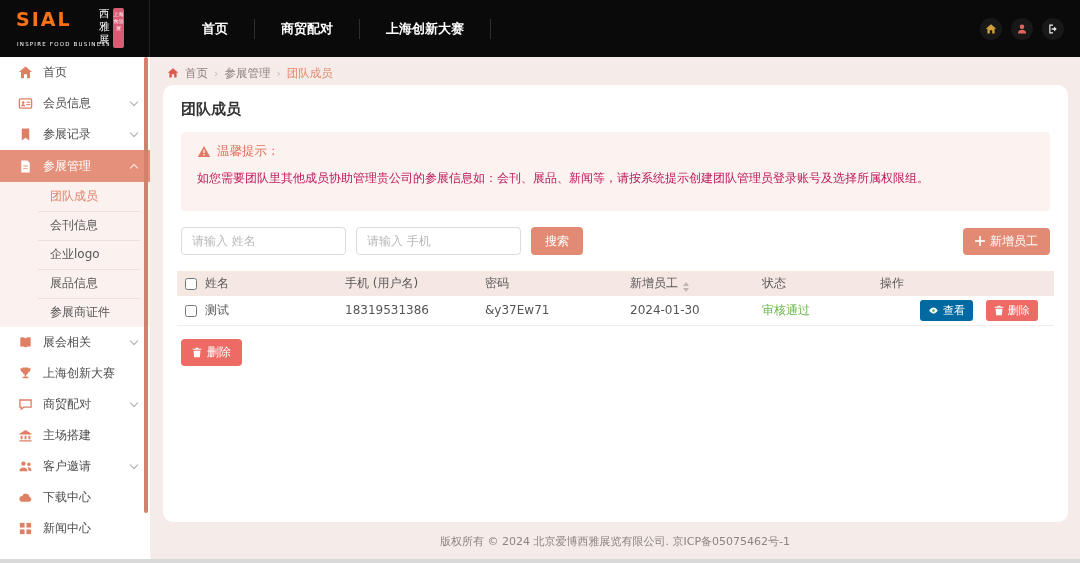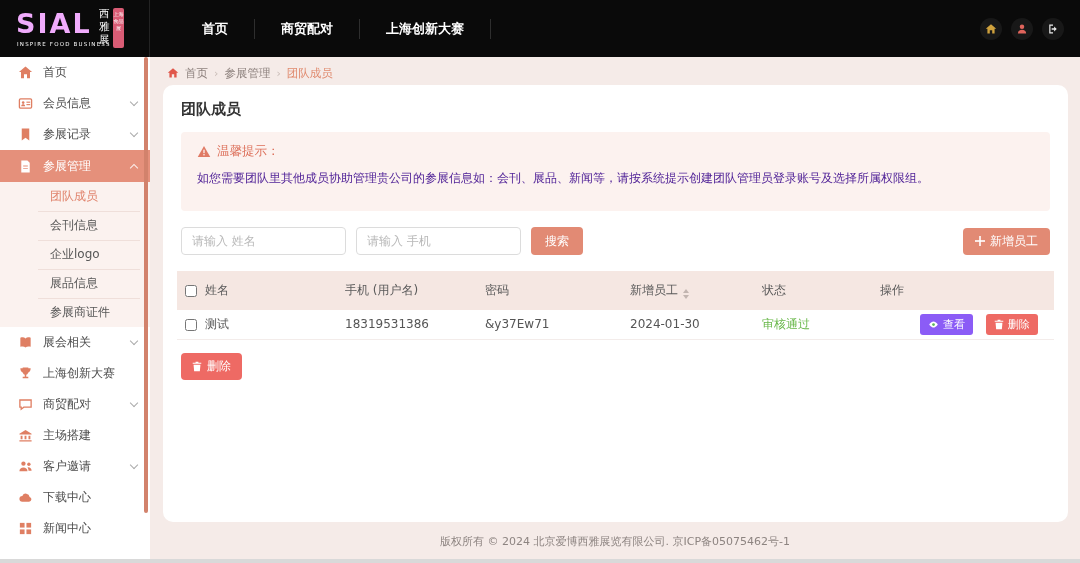--- a/index.html
+++ b/index.html
@@ -2,21 +2,21 @@
 <html><head>
 <meta charset="utf-8">
 <style>
   * { margin:0; padding:0; box-sizing:border-box; }
   html,body { width:1080px; height:563px; overflow:hidden; }
   body { font-family:"DejaVu Sans","Liberation Sans",sans-serif; position:relative; background:#f5ebe8; }
 
   
   .topbar { position:absolute; top:0; left:0; right:0; height:57px; background:#0a0a0a; display:flex; align-items:stretch; z-index:20; }
   .logo { width:150px; position:relative; border-right:1px solid #232323; flex:none; cursor:pointer; }
-  .brand { position:absolute; left:16px; top:8px; font-size:27px; font-weight:700; color:#f0abfc; letter-spacing:2px; }
+  .brand { position:absolute; left:16px; top:8px; font-size:19px; font-weight:700; color:#f97316; letter-spacing:2px; }
   .tagline { position:absolute; left:17px; top:41px; font-size:5.5px; color:#fff; letter-spacing:1.2px; white-space:nowrap; }
   .cn-vert { position:absolute; left:99px; top:7px; width:12px; font-size:10.5px; line-height:13px; color:#fff; word-break:break-all; }
   .logo-badge { position:absolute; left:113px; top:8px; width:11px; height:40px; background:#d95c75; border-radius:2px; color:#fff; font-size:5px; line-height:7px; text-align:center; padding-top:3px; word-break:break-all; overflow:hidden; }
   .nav { display:flex; align-items:center; margin-left:26px; }
   .nav-item { color:#fff; font-size:13px; font-weight:700; padding:0 26px; height:20px; line-height:20px; border-right:1px solid #2e2e2e; cursor:pointer; white-space:nowrap; }
   .top-icons { margin-left:auto; display:flex; align-items:center; gap:9px; padding-right:16px; }
   .icon-circle { width:22px; height:22px; border-radius:50%; background:#181818; display:flex; align-items:center; justify-content:center; cursor:pointer; }
   .ic-home { color:#cfa13d; } .ic-user { color:#e0645c; } .ic-logout { color:#ececec; }
 
   
@@ -42,44 +42,44 @@
   .bc-sep { color:#c9bcb7; font-size:11px; }
   .bc-link { cursor:pointer; }
   .bc-current { color:#e08a6e; }
 
   .card { position:absolute; left:13px; right:12px; top:28px; height:437px; background:#fff; border-radius:10px; overflow:hidden; }
   .card-title { margin:15px 18px 0; font-size:15px; font-weight:700; color:#333; }
 
   .notice { margin:13px 18px 0; background:#fcf2ef; border-radius:4px; padding:11px 16px 24px; }
   .notice-title { display:flex; align-items:center; gap:6px; font-size:12.5px; color:#dc6e58; }
   .notice-title svg { flex:none; }
-  .notice-body { margin-top:9px; font-size:12px; color:#4c1d95; line-height:1.5; }
+  .notice-body { margin-top:9px; font-size:12px; color:#be185d; line-height:1.5; }
 
   .toolbar { margin:16px 18px 0; display:flex; align-items:center; }
   .tb-input { width:165px; height:28px; border:1px solid #dcdcdc; border-radius:4px; padding:0 10px; font-size:12px; color:#333; margin-right:10px; outline:none; font-family:inherit; background:#fff; }
   .tb-input::placeholder { color:#b9b9b9; }
   .btn { border:none; cursor:pointer; font-family:inherit; display:inline-flex; align-items:center; justify-content:center; color:#fff; }
   .btn-search { width:52px; height:28px; background:#e28a74; border-radius:4px; font-size:12px; }
   .btn-add { margin-left:auto; height:27px; background:#e28a74; border-radius:4px; font-size:12px; padding:0 12px; gap:5px; }
   .btn-add svg { width:10px; height:10px; }
 
   .table-wrap { margin:16px 14px 0; }
   table { width:100%; border-collapse:collapse; table-layout:fixed; font-size:12px; }
-  thead tr { background:#f5e7e2; height:39px; }
+  thead tr { background:#f5e7e2; height:25px; }
   th { text-align:left; font-weight:400; color:#5a5a5a; padding:0; white-space:nowrap; }
   tbody tr { height:29px; border-bottom:1px solid #f3ecea; }
   td { color:#555; padding:0; white-space:nowrap; }
   .cb-cell { text-align:center; }
   input[type=checkbox] { width:12px; height:12px; accent-color:#e28a74; cursor:pointer; vertical-align:middle; }
   .sort { display:inline-flex; flex-direction:column; gap:2px; margin-left:5px; vertical-align:1px; cursor:pointer; }
   .tri-up { width:0; height:0; border-left:3px solid transparent; border-right:3px solid transparent; border-bottom:4px solid #c2b5b0; }
   .tri-down { width:0; height:0; border-left:3px solid transparent; border-right:3px solid transparent; border-top:4px solid #c2b5b0; }
   .status-ok { color:#67b748; }
   .actions-cell { padding-left:40px; }
-  .btn-view { background:#8b5cf6; border-radius:3px; font-size:11px; padding:3px 8px; gap:4px; margin-right:9px; }
+  .btn-view { background:#0369a1; border-radius:3px; font-size:11px; padding:3px 8px; gap:4px; margin-right:9px; }
   .btn-del { background:#ee6a64; border-radius:3px; font-size:11px; padding:3px 8px; gap:4px; }
   .btn-batch-del { margin:13px 0 0 18px; background:#ee6a64; border-radius:4px; font-size:12px; padding:5px 11px; gap:5px; }
 
   .footer { position:absolute; left:0; right:0; top:477px; text-align:center; font-size:11px; color:#8d8481; }
   .bottom-strip { position:absolute; bottom:0; left:0; width:1080px; height:4px; background:#d9d9d9; z-index:30; }
 </style>
 </head>
 <body>
 
 <header class="topbar">

